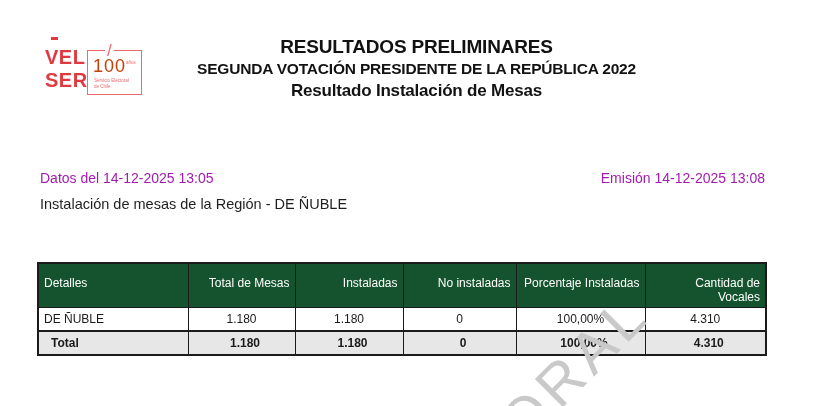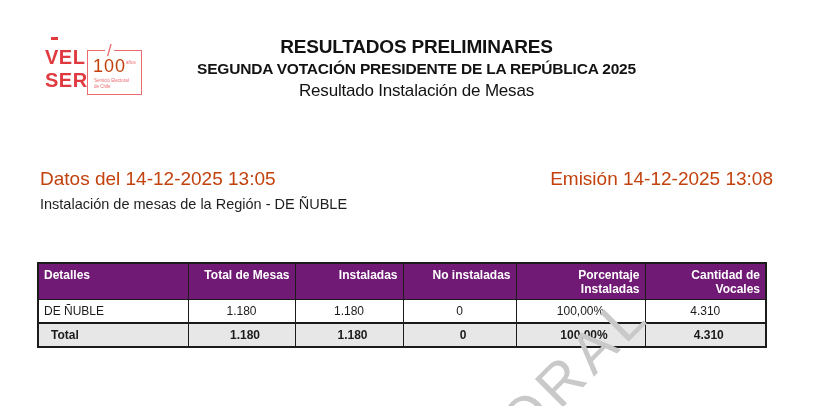--- a/index.html
+++ b/index.html
@@ -32,44 +32,44 @@
   }
   .logo-number { font-size: 18px; line-height: 18px; color: #c2410c; margin: 6px 0 0 5px; letter-spacing: 1px; display: inline-block; }
   .logo-anios { font-size: 4.5px; color: #ed6b6f; vertical-align: 8px; }
   .logo-small { font-size: 4.5px; line-height: 5.5px; color: #ed6b6f; margin-left: 6px; }
   .logo-small.first { margin-top: 2px; }
 
   
   .titles { position: absolute; left: 0; right: 0; top: 36px; text-align: center; padding-left: 20px; }
   .titles h1 { margin: 0; font-size: 19px; line-height: 22px; font-weight: 700; color: #121212; letter-spacing: -0.2px; }
   .titles h2 { margin: 0; font-size: 15.5px; line-height: 22px; font-weight: 700; color: #121212; letter-spacing: -0.2px; }
-  .titles h3 { margin: 0; font-size: 17px; line-height: 22px; font-weight: 400; color: #121212; letter-spacing: -0.2px; }
+  .titles h3 { margin: 0; font-size: 17px; line-height: 22px; font-weight: 700; color: #121212; letter-spacing: -0.2px; }
 
   
   .meta-row {
-    position: absolute; left: 40px; right: 40px; top: 170px;
+    position: absolute; left: 40px; right: 48px; top: 170px;
     display: flex; justify-content: space-between;
-    font-size: 19px; line-height: 17px; color: #c2410c;
+    font-size: 14px; line-height: 17px; color: #a21caf;
   }
   .scope-line { position: absolute; left: 40px; top: 196px; font-size: 14.5px; line-height: 17px; color: #1f1f1f; }
 
   
   table.results {
     position: absolute; left: 37px; top: 262px;
     width: 728px; table-layout: fixed;
     border-collapse: collapse;
     border: 2.5px solid #1b1b1b;
     font-size: 12px;
   }
   table.results th, table.results td { border: 1.5px solid #1b1b1b; overflow: hidden; }
   table.results thead th {
-    background: #701a75; color: #ffffff;
-    font-weight: 700; text-align: right;
+    background: #14532d; color: #ffffff;
+    font-weight: 400; text-align: right;
     vertical-align: top;
-    padding: 4px 5px 3px 5px;
+    padding: 12px 5px 3px 5px;
     height: 28px; line-height: 14px;
   }
   table.results thead th.first { text-align: left; }
   table.results td {
     padding: 3px 5px; text-align: center;
     height: 16px; vertical-align: middle;
     color: #1a1a1a; background: #ffffff;
   }
   table.results td.first { text-align: left; }
   table.results tr.total-row td {
@@ -100,21 +100,21 @@
     <div class="logo-box">
       <span class="logo-slash">/</span>
       <span class="logo-number">100</span><span class="logo-anios">años</span>
       <div class="logo-small first">Servicio Electoral</div>
       <div class="logo-small">de Chile</div>
     </div>
   </div>
 
   <div class="titles">
     <h1>RESULTADOS PRELIMINARES</h1>
-    <h2>SEGUNDA VOTACIÓN PRESIDENTE DE LA REPÚBLICA 2025</h2>
+    <h2>SEGUNDA VOTACIÓN PRESIDENTE DE LA REPÚBLICA 2022</h2>
     <h3>Resultado Instalación de Mesas</h3>
   </div>
 
   <div class="meta-row">
     <span>Datos del 14-12-2025 13:05</span>
     <span>Emisión 14-12-2025 13:08</span>
   </div>
   <div class="scope-line">Instalación de mesas de la Región - DE ÑUBLE</div>
 
   <table class="results">

